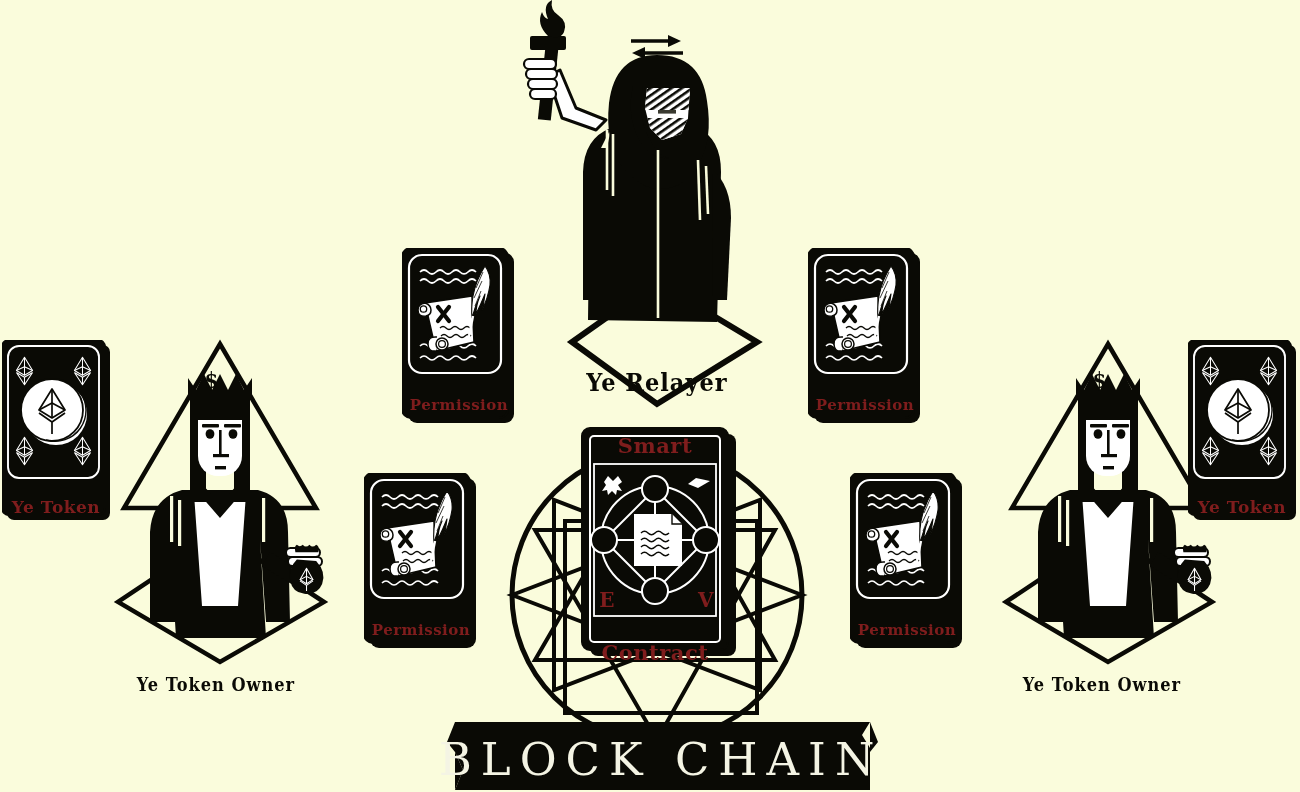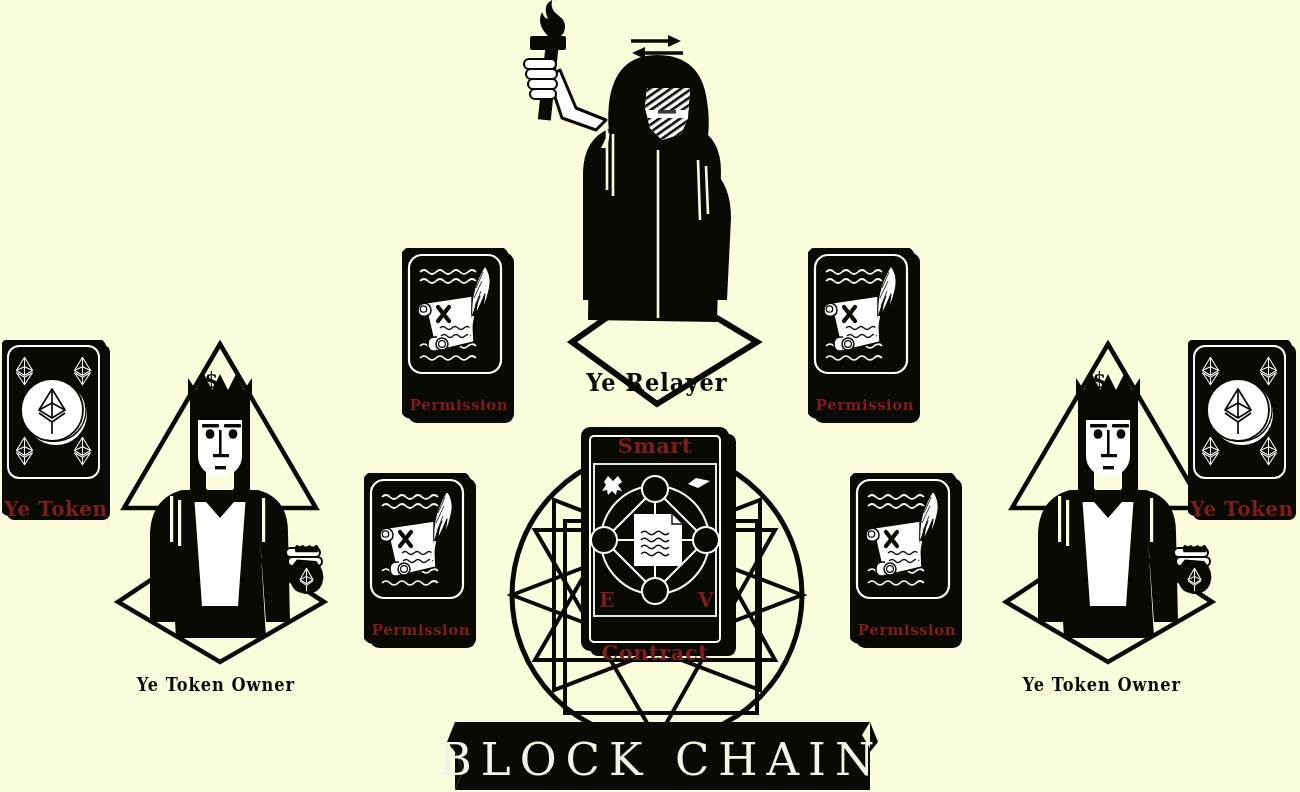--- a/index.html
+++ b/index.html
@@ -42,21 +42,21 @@
   .card-caption {
     position: absolute;
     color: #7f1d1d;
     font-family: "DejaVu Serif", serif;
     font-weight: bold;
     white-space: nowrap;
     transform: translateX(-50%);
     text-align: center;
     letter-spacing: .5px;
   }
-  .cap-token { font-size: 20px; }
+  .cap-token { font-size: 17px; }
   .cap-perm  { font-size: 15px; }
   .cap-smart { font-size: 21px; }
   .banner-text {
     position: absolute;
     color: #f4f4e4;
     font-family: "DejaVu Serif", serif;
     font-weight: normal;
     font-size: 45px;
     letter-spacing: 9px;
     white-space: nowrap;

